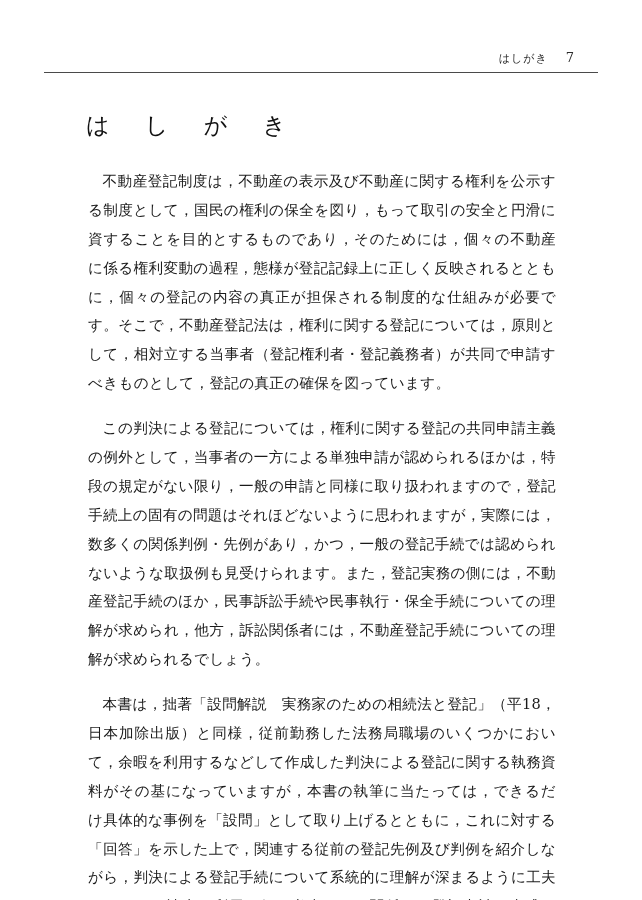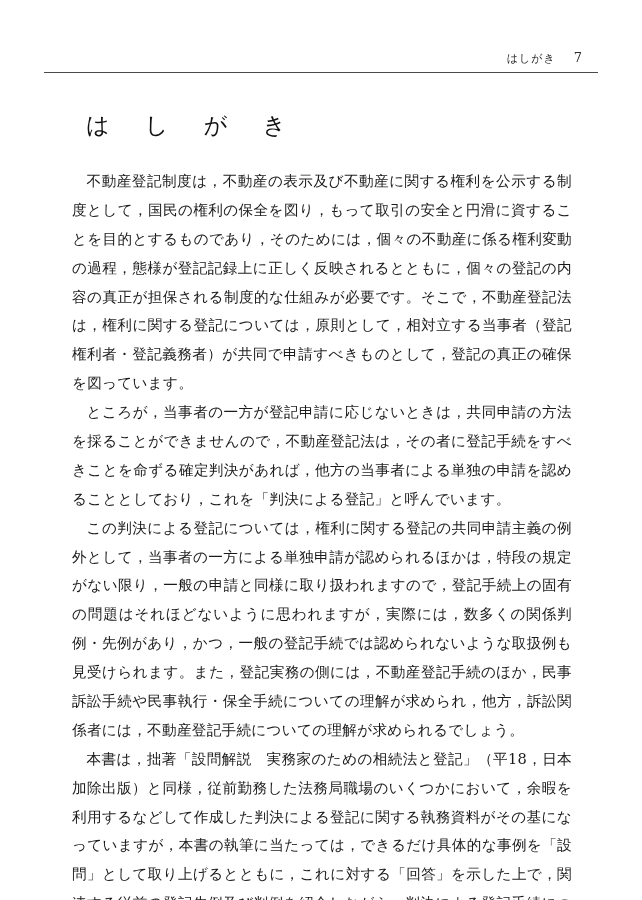--- a/index.html
+++ b/index.html
@@ -18,21 +18,21 @@
     position: relative;
     width: 642px;
     height: 900px;
     box-sizing: border-box;
     padding: 0;
   }
   .header {
     position: absolute;
     top: 50px;
     left: 68px;
-    right: 60px;
+    right: 68px;
     height: 26px;
   }
   .header-inner {
     display: flex;
     justify-content: flex-end;
     align-items: baseline;
     gap: 18px;
     font-size: 11px;
     letter-spacing: 1px;
     color: #2b2b2b;
@@ -61,21 +61,21 @@
     margin: 0 0 26px 0;
     padding-left: 14px;
     font-weight: normal;
     color: #111;
   }
   .para {
     font-size: 14.6px;
     line-height: 1.98;
     text-align: justify;
     text-justify: inter-ideograph;
-    margin: 0;
+    margin: 16px;
     text-indent: 1em;
     color: #1a1a1a;
     letter-spacing: 0.02em;
   }
   .para + .para {
     margin-top: 0px;
   }
 </style>
 </head>
 <body>
@@ -88,18 +88,17 @@
       <span class="header-page-number">7</span>
     </div>
   </div>
 
   <div class="header-rule"></div>
 
   <div class="content">
     <h1 class="doc-title">は し が き</h1>
 
     <p class="para">不動産登記制度は，不動産の表示及び不動産に関する権利を公示する制度として，国民の権利の保全を図り，もって取引の安全と円滑に資することを目的とするものであり，そのためには，個々の不動産に係る権利変動の過程，態様が登記記録上に正しく反映されるとともに，個々の登記の内容の真正が担保される制度的な仕組みが必要です。そこで，不動産登記法は，権利に関する登記については，原則として，相対立する当事者（登記権利者・登記義務者）が共同で申請すべきものとして，登記の真正の確保を図っています。</p>
-    <p class="para">ところが，当事者の一方が登記申請に応じないときは，共同申請の方法を採ることができませんので，不動産登記法は，その者に登記手続をすべきことを命ずる確定判決があれば，他方の当事者による単独の申請を認めることとしており，これを「判決による登記」と呼んでいます。</p>
     <p class="para">この判決による登記については，権利に関する登記の共同申請主義の例外として，当事者の一方による単独申請が認められるほかは，特段の規定がない限り，一般の申請と同様に取り扱われますので，登記手続上の固有の問題はそれほどないように思われますが，実際には，数多くの関係判例・先例があり，かつ，一般の登記手続では認められないような取扱例も見受けられます。また，登記実務の側には，不動産登記手続のほか，民事訴訟手続や民事執行・保全手続についての理解が求められ，他方，訴訟関係者には，不動産登記手続についての理解が求められるでしょう。</p>
     <p class="para">本書は，拙著「設問解説　実務家のための相続法と登記」（平18，日本加除出版）と同様，従前勤務した法務局職場のいくつかにおいて，余暇を利用するなどして作成した判決による登記に関する執務資料がその基になっていますが，本書の執筆に当たっては，できるだけ具体的な事例を「設問」として取り上げるとともに，これに対する「回答」を示した上で，関連する従前の登記先例及び判例を紹介しながら，判決による登記手続について系統的に理解が深まるように工夫したほか，読者の利用の便を考慮して，関係する登記申請の書式を「付録」として掲げることとしました。</p>
   </div>
 
 </div>
 
 </body></html>

